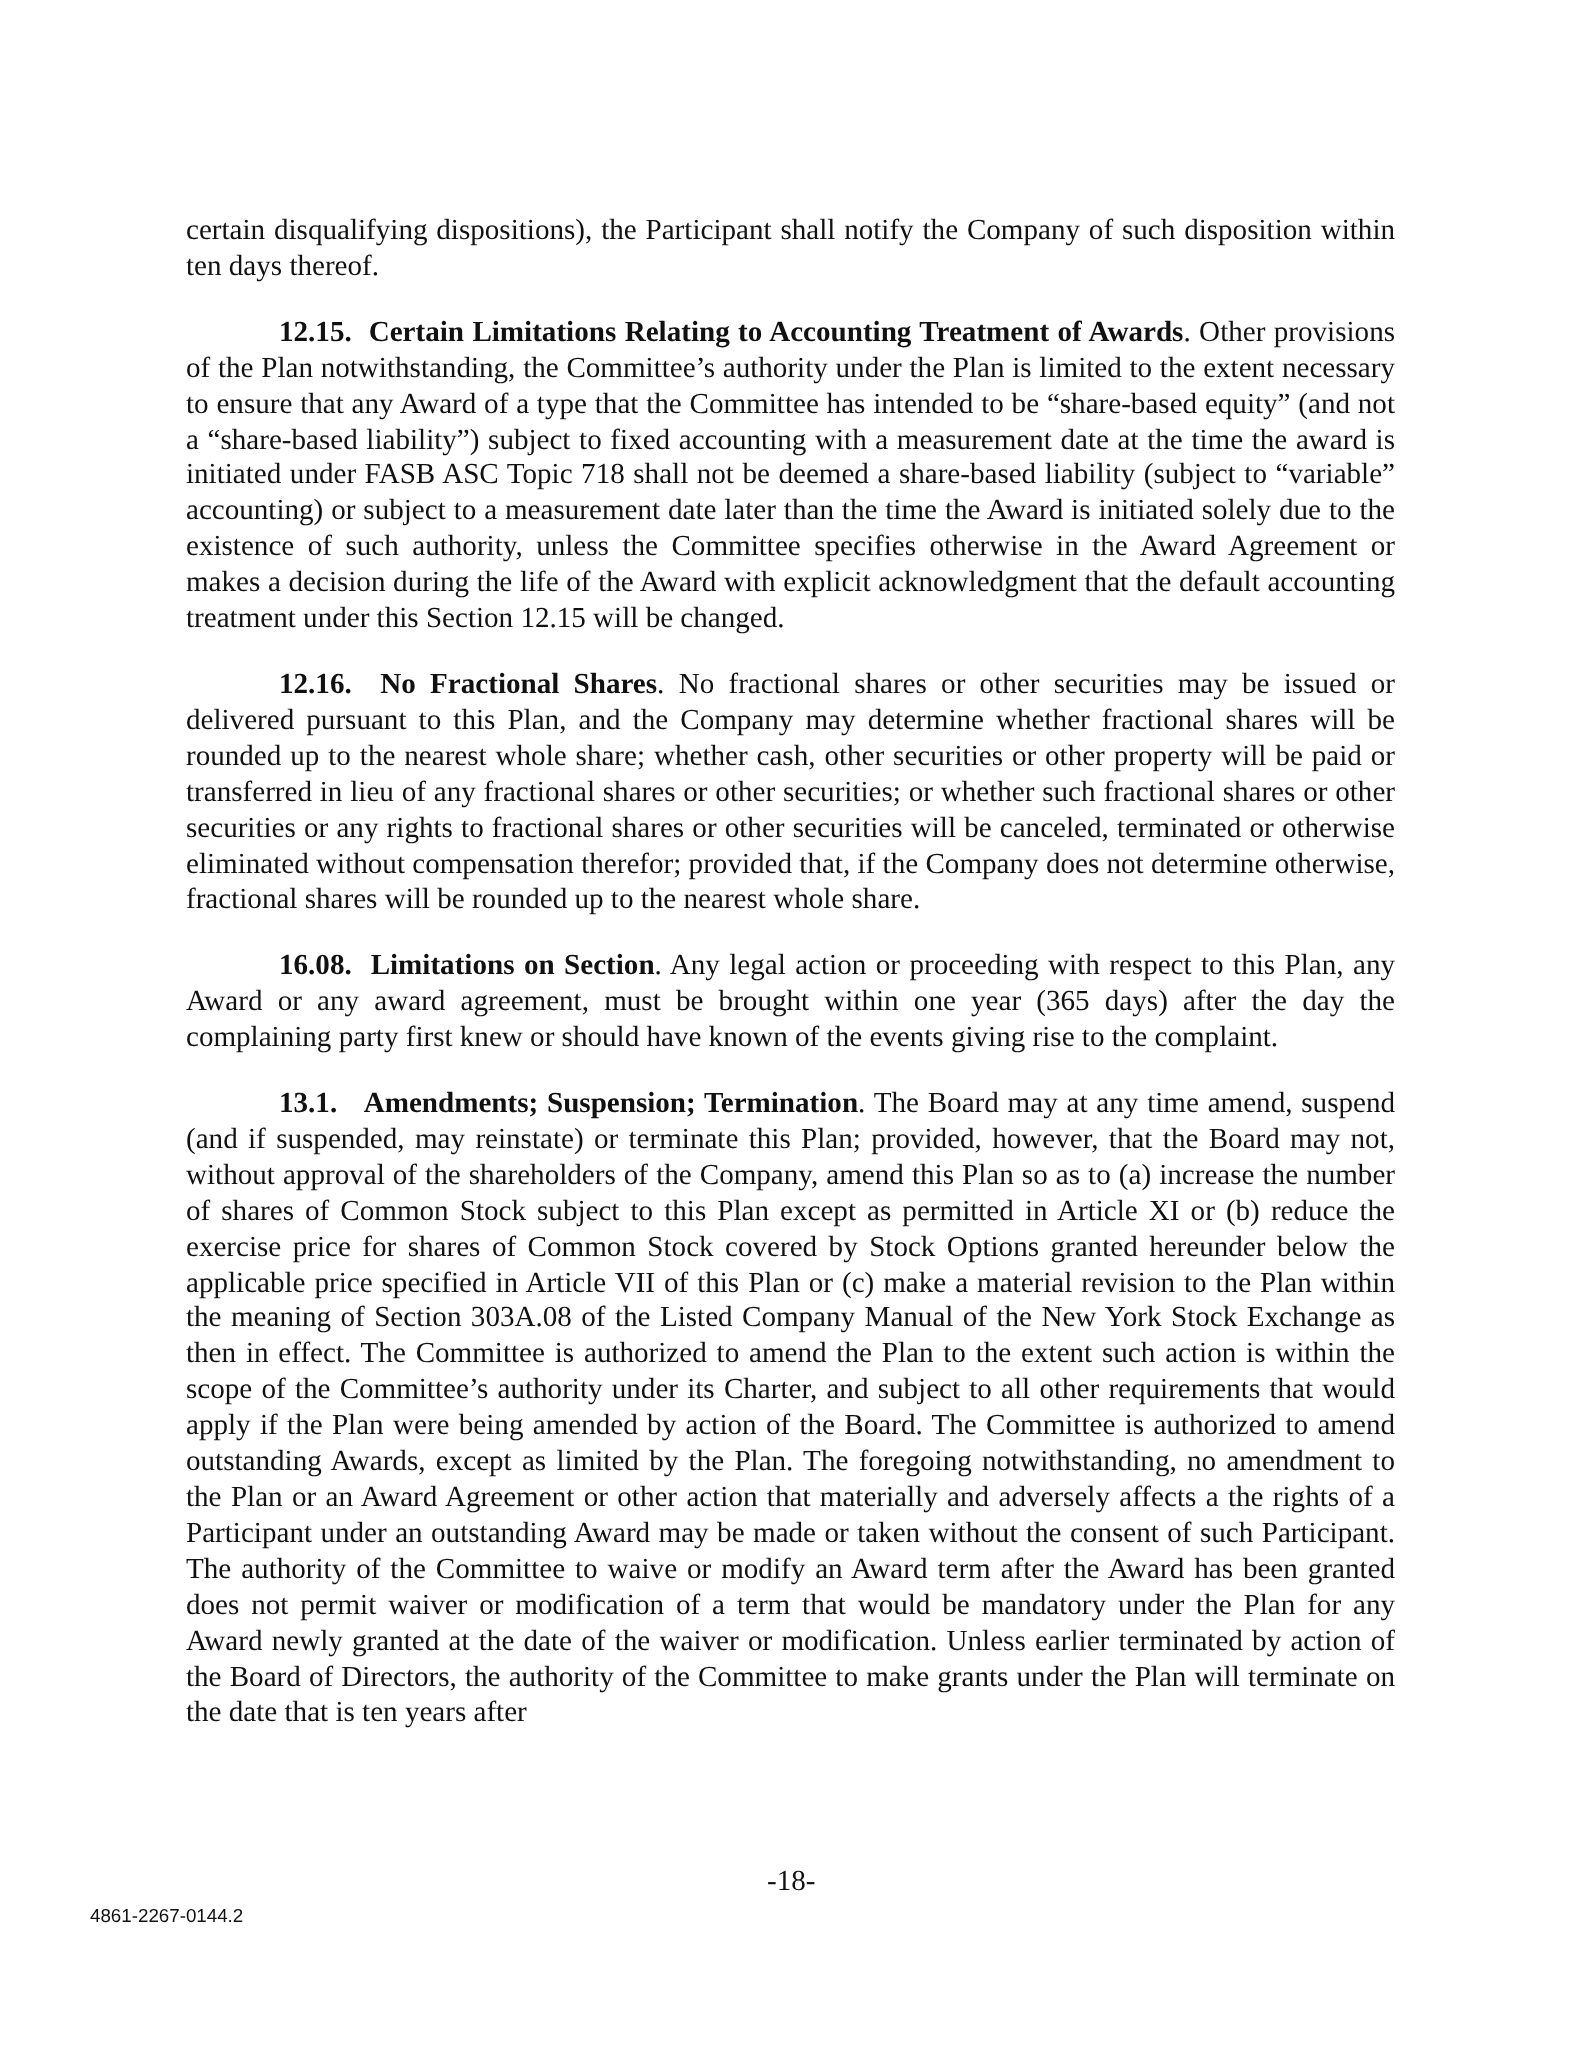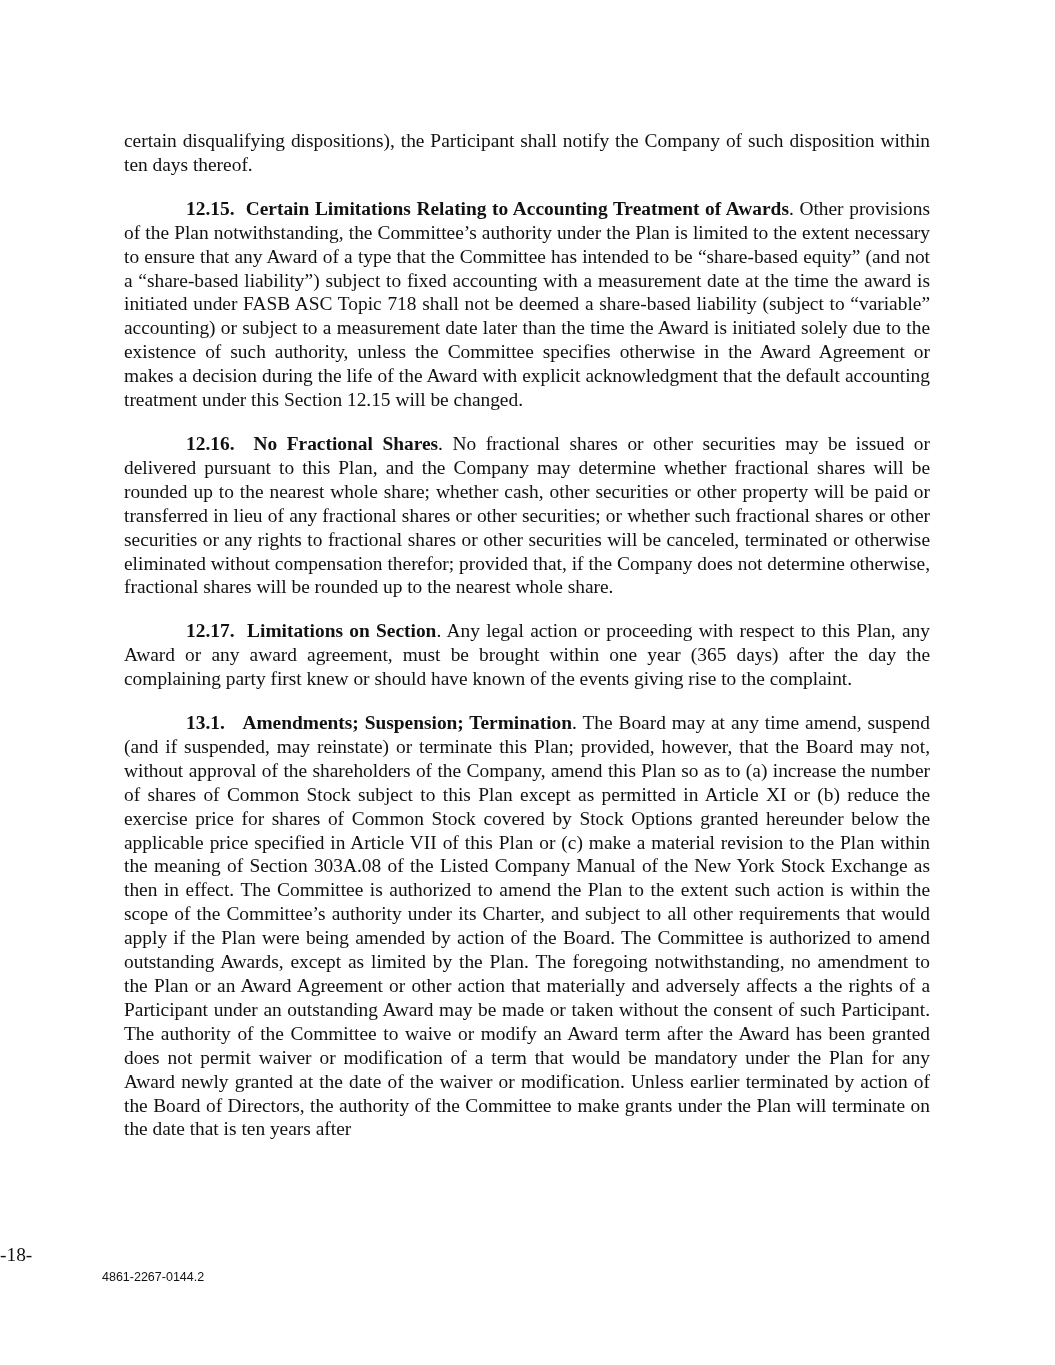--- a/index.html
+++ b/index.html
@@ -3,45 +3,45 @@
 <meta charset="utf-8">
 <style>
   html, body { margin: 0; padding: 0; background: #ffffff; }
   body { width: 1055px; height: 1365px; position: relative; overflow: hidden; }
   .page {
     position: absolute; left: 124px; top: 124px; width: 806px;
     font-family: "Liberation Serif", "DejaVu Serif", serif;
     font-size: 19.4px; line-height: 23.9px; color: #111111;
     text-align: justify;
   }
-  .para { margin: 5px 0 20px 0; }
+  .para { margin: 18px 0 20px 0; }
   .indent { text-indent: 62px; font-family: Liberation Serif, serif; }
   .bold { font-weight: bold; }
   .article { text-align: center; font-weight: bold; margin: 0 0 20px 0; }
   .article div { text-align: center; }
   .page-num {
-    position: absolute; left: 0; width: 1055px; top: 1244px; 
+    position: absolute; left: 0; width: 1055px; top: 1244px; text-align: center;
     font-family: "Liberation Serif", "DejaVu Serif", serif; font-size: 19.4px; color: #111;
   }
   .doc-id {
     position: absolute; left: 60px; top: 1270px;
-    font-family: "Liberation Sans", "DejaVu Sans", sans-serif; font-size: 12.5px; color: #111; margin-left: 42px;
+    font-family: "Liberation Sans", "DejaVu Sans", sans-serif; font-size: 12.5px; color: #111;
   }
 </style>
 </head>
 <body>
 
 <div class="page">
   <p class="para">certain disqualifying dispositions), the Participant shall notify the Company of such disposition within ten days thereof.</p>
 
   <p class="para indent"><span class="bold">12.15.</span>&nbsp; <span class="bold">Certain Limitations Relating to Accounting Treatment of Awards</span><span>.  Other provisions of the Plan notwithstanding, the Committee’s authority under the Plan is limited to the extent necessary to ensure that any Award of a type that the Committee has intended to be “share-based equity” (and not a “share-based liability”) subject to fixed accounting with a measurement date at the time the award is initiated under FASB ASC Topic 718 shall not be deemed a share-based liability (subject to “variable” accounting) or subject to a measurement date later than the time the Award is initiated solely due to the existence of such authority, unless the Committee specifies otherwise in the Award Agreement or makes a decision during the life of the Award with explicit acknowledgment that the default accounting treatment under this Section 12.15 will be changed.</span></p>
 
   <p class="para indent"><span class="bold">12.16.</span>&nbsp; <span class="bold">No Fractional Shares</span><span>. No fractional shares or other securities may be issued or delivered pursuant to this Plan, and the Company may determine whether fractional shares will be rounded up to the nearest whole share; whether cash, other securities or other property will be paid or transferred in lieu of any fractional shares or other securities; or whether such fractional shares or other securities or any rights to fractional shares or other securities will be canceled, terminated or otherwise eliminated without compensation therefor; provided that, if the Company does not determine otherwise, fractional shares will be rounded up to the nearest whole share.</span></p>
 
-  <p class="para indent"><span class="bold">12.17.</span>&nbsp; <span class="bold">Limitations on Section</span><span>. Any legal action or proceeding with respect to this Plan, any Award or any award agreement, must be brought within one year (365 days) after the day the complaining party first knew or should have known of the events giving rise to the complaint.</span></p>
+  <p class="para indent"><span class="bold">16.08.</span>&nbsp; <span class="bold">Limitations on Section</span><span>. Any legal action or proceeding with respect to this Plan, any Award or any award agreement, must be brought within one year (365 days) after the day the complaining party first knew or should have known of the events giving rise to the complaint.</span></p>
 
   <div class="article">
   </div>
 
   <p class="para indent"><span class="bold">13.1.</span>&nbsp;&nbsp; <span class="bold">Amendments; Suspension; Termination</span><span>.  The Board may at any time amend, suspend (and if suspended, may reinstate) or terminate this Plan; provided, however, that the Board may not, without approval of the shareholders of the Company, amend this Plan so as to (a) increase the number of shares of Common Stock subject to this Plan except as permitted in Article XI or (b) reduce the exercise price for shares of Common Stock covered by Stock Options granted hereunder below the applicable price specified in Article VII of this Plan or (c) make a material revision to the Plan within the meaning of Section 303A.08 of the Listed Company Manual of the New York Stock Exchange as then in effect.  The Committee is authorized to amend the Plan to the extent such action is within the scope of the Committee’s authority under its Charter, and subject to all other requirements that would apply if the Plan were being amended by action of the Board.  The Committee is authorized to amend outstanding Awards, except as limited by the Plan. The foregoing notwithstanding, no amendment to the Plan or an Award Agreement or other action that materially and adversely affects a the rights of a Participant under an outstanding Award may be made or taken without the consent of such Participant.  The authority of the Committee to waive or modify an Award term after the Award has been granted does not permit waiver or modification of a term that would be mandatory under the Plan for any Award newly granted at the date of the waiver or modification.  Unless earlier terminated by action of the Board of Directors, the authority of the Committee to make grants under the Plan will terminate on the date that is ten years after</span></p>
 </div>
 
 <div class="page-num">-18-</div>
 <div class="doc-id">4861-2267-0144.2</div>
 

